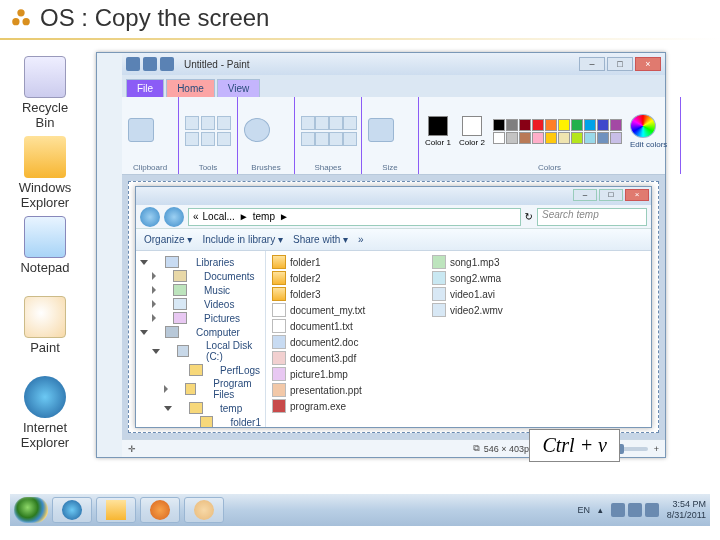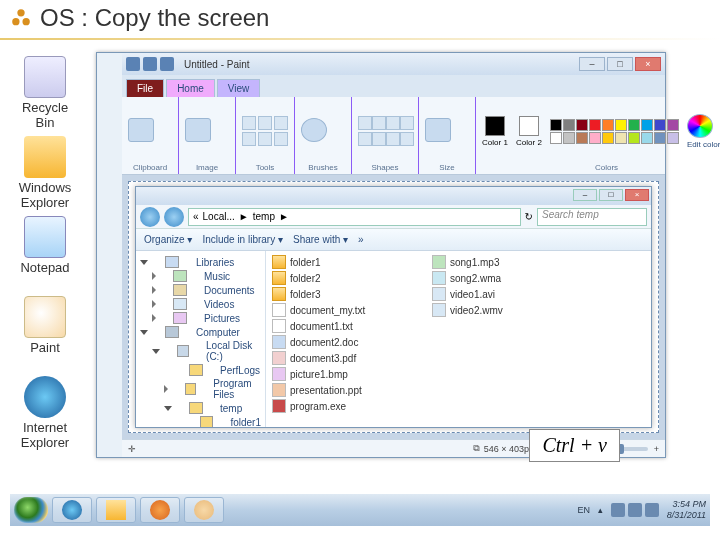--- a/index.html
+++ b/index.html
@@ -22,22 +22,22 @@
   .pw-titlebar { height: 22px; background: linear-gradient(#e8f0f9,#cdddef); display: flex; align-items: center; padding: 0 4px; font-size: 10px; color: #333; }
   .qat { display: flex; gap: 3px; margin-right: 10px; }
   .qat .qb { width: 14px; height: 14px; background: #5a82b4; border-radius: 2px; }
   .pw-title { flex: 1; }
   .wbtns { display: flex; gap: 2px; }
   .wbtns div { width: 26px; height: 14px; background: #dbe6f2; border: 1px solid #9cb3cc; font-size: 9px; text-align: center; line-height: 12px; }
   .wbtns .close { background: #e07a6f; border-color: #c55; color: #fff; }
 
   .ribbon-tabs { height: 22px; display: flex; align-items: flex-end; background: #dbe7f3; padding-left: 4px; gap: 2px; font-size: 10px; }
   .ribbon-tabs .tab { padding: 3px 10px; background: #c4b5fd; border: 1px solid #a9c0d8; border-bottom: none; color: #2a4c7c; }
-  .ribbon-tabs .tab.file { background: #7f1d1d; color: #fff; }
-  .ribbon-tabs .tab.active { background: #f0abfc; }
+  .ribbon-tabs .tab.file { background: #8b5cf6; color: #fff; }
+  .ribbon-tabs .tab.active { background: #fca5a5; }
 
   .ribbon { height: 78px; background: #f2f7fc; border-bottom: 1px solid #b8c9db; display: flex; }
   .rgroup { border-right: 1px solid #8b5cf6; padding: 2px 6px; display: flex; flex-direction: column; justify-content: space-between; }
   .rgroup .lbl { font-size: 8px; color: #5a7290; text-align: center; }
   .rgroup .body { flex: 1; display: flex; align-items: center; justify-content: center; gap: 4px; }
   .bigbtn { display: flex; flex-direction: column; align-items: flex-start; font-size: 8px; color: #2a4c7c; width: 44px; }
   .bigbtn .bi { width: 26px; height: 24px; background: #c8dbef; border: 1px solid #9ab6d3; border-radius: 3px; margin-bottom: 2px; }
   .toolgrid { display: grid; grid-template-columns: repeat(3, 14px); gap: 2px; }
   .toolgrid div { width: 14px; height: 14px; background: #d8e6f3; border: 1px solid #aac2d9; }
   .swatches { display: grid; grid-template-columns: repeat(10, 12px); grid-auto-rows: 12px; gap: 1px; }
@@ -87,21 +87,21 @@
   .slider { width:60px; height:4px; background:#c3d1e0; position:relative; border-radius:2px;}
   .slider::after{content:'';position:absolute;left:50%;top:-3px;width:6px;height:10px;background:#6a8ab0;border-radius:2px;}
 
   .shortcut-label { position:absolute; right:90px; bottom:64px; background:#fff; border:1px solid #888; padding:4px 12px; font-size:20px; font-style:italic; font-family:"Times New Roman",serif;margin-left:14px;}
 
   .taskbar { position:absolute; left:0; right:0; bottom:0; height:32px; background: linear-gradient(#dfe9f3,#b9cfe5,#a6bfd9); display:flex; align-items:center; padding:0 4px; gap:4px;}
   .start { width:34px; height:26px; border-radius:13px; background: radial-gradient(circle at 40% 40%, #8fd96a,#2d7a1e 40%, #3a8ac8 60%, #f2c84a 80%, #e1603a); box-shadow: inset 0 0 3px rgba(255,255,255,.7);}
   .tbtn { width:40px; height:26px; border:1px solid #9ab6d3; background:rgba(255,255,255,.3); border-radius:3px; display:flex; align-items:center; justify-content:center;}
   .tbtn .ti{ width:20px;height:20px;}
   .tray { margin-left:auto; display:flex; align-items:center; gap:8px; font-size:9px; color:#2a3a4c;}
-  .tray .clock{ text-align:right; line-height:11px;font-style:italic;}
+  .tray .clock{ text-align:right; line-height:11px;}
   .tray-icons{ display:flex; gap:3px;}
   .tray-icons div{ width:14px;height:14px; background:#6a8ab0; border-radius:2px;}
 </style>
 </head>
 <body>
 
 <div class="slide">
   <div class="slide-title">
     <svg class="title-logo" viewBox="0 0 30 30">
         <circle cx="15" cy="8" r="5"></circle>
@@ -156,28 +156,20 @@
         <div class="tab">View</div>
       </div>
       <div class="ribbon">
         <div class="rgroup">
           <div class="body">
               <div class="bigbtn">
                 <div class="bi"></div>
               </div>
             </div>
           <div class="lbl">Clipboard</div>
-        </div>
-        <div class="rgroup">
-          <div class="body">
-              <div class="bigbtn">
-                <div class="bi"></div>
-              </div>
-            </div>
-          <div class="lbl">Image</div>
         </div>
         <div class="rgroup">
           <div class="body">
               <div class="toolgrid">
                 <div></div>
                 <div></div>
                 <div></div>
                 <div></div>
                 <div></div>
                 <div></div>
@@ -281,27 +273,27 @@
             </div>
             <div class="ex-body">
               <div class="ex-nav" id="exnav">
                   <div class="nitem indent0">
                     <span class="trid"></span>
                     <span class="niq" style="background:#c8dbf2;border:1px solid #999"></span>
                     <span>Libraries</span>
                   </div>
                   <div class="nitem indent1">
                     <span class="tri"></span>
+                    <span class="niq" style="background:#e8d8a8;border:1px solid #999"></span>
+                    <span>Documents</span>
+                  </div>
+                  <div class="nitem indent1">
+                    <span class="tri"></span>
                     <span class="niq" style="background:#bde4bd;border:1px solid #999"></span>
                     <span>Music</span>
-                  </div>
-                  <div class="nitem indent1">
-                    <span class="tri"></span>
-                    <span class="niq" style="background:#e8d8a8;border:1px solid #999"></span>
-                    <span>Documents</span>
                   </div>
                   <div class="nitem indent1">
                     <span class="tri"></span>
                     <span class="niq" style="background:#d8e8f5;border:1px solid #999"></span>
                     <span>Videos</span>
                   </div>
                   <div class="nitem indent1">
                     <span class="tri"></span>
                     <span class="niq" style="background:#e8c8f2;border:1px solid #999"></span>
                     <span>Pictures</span>

